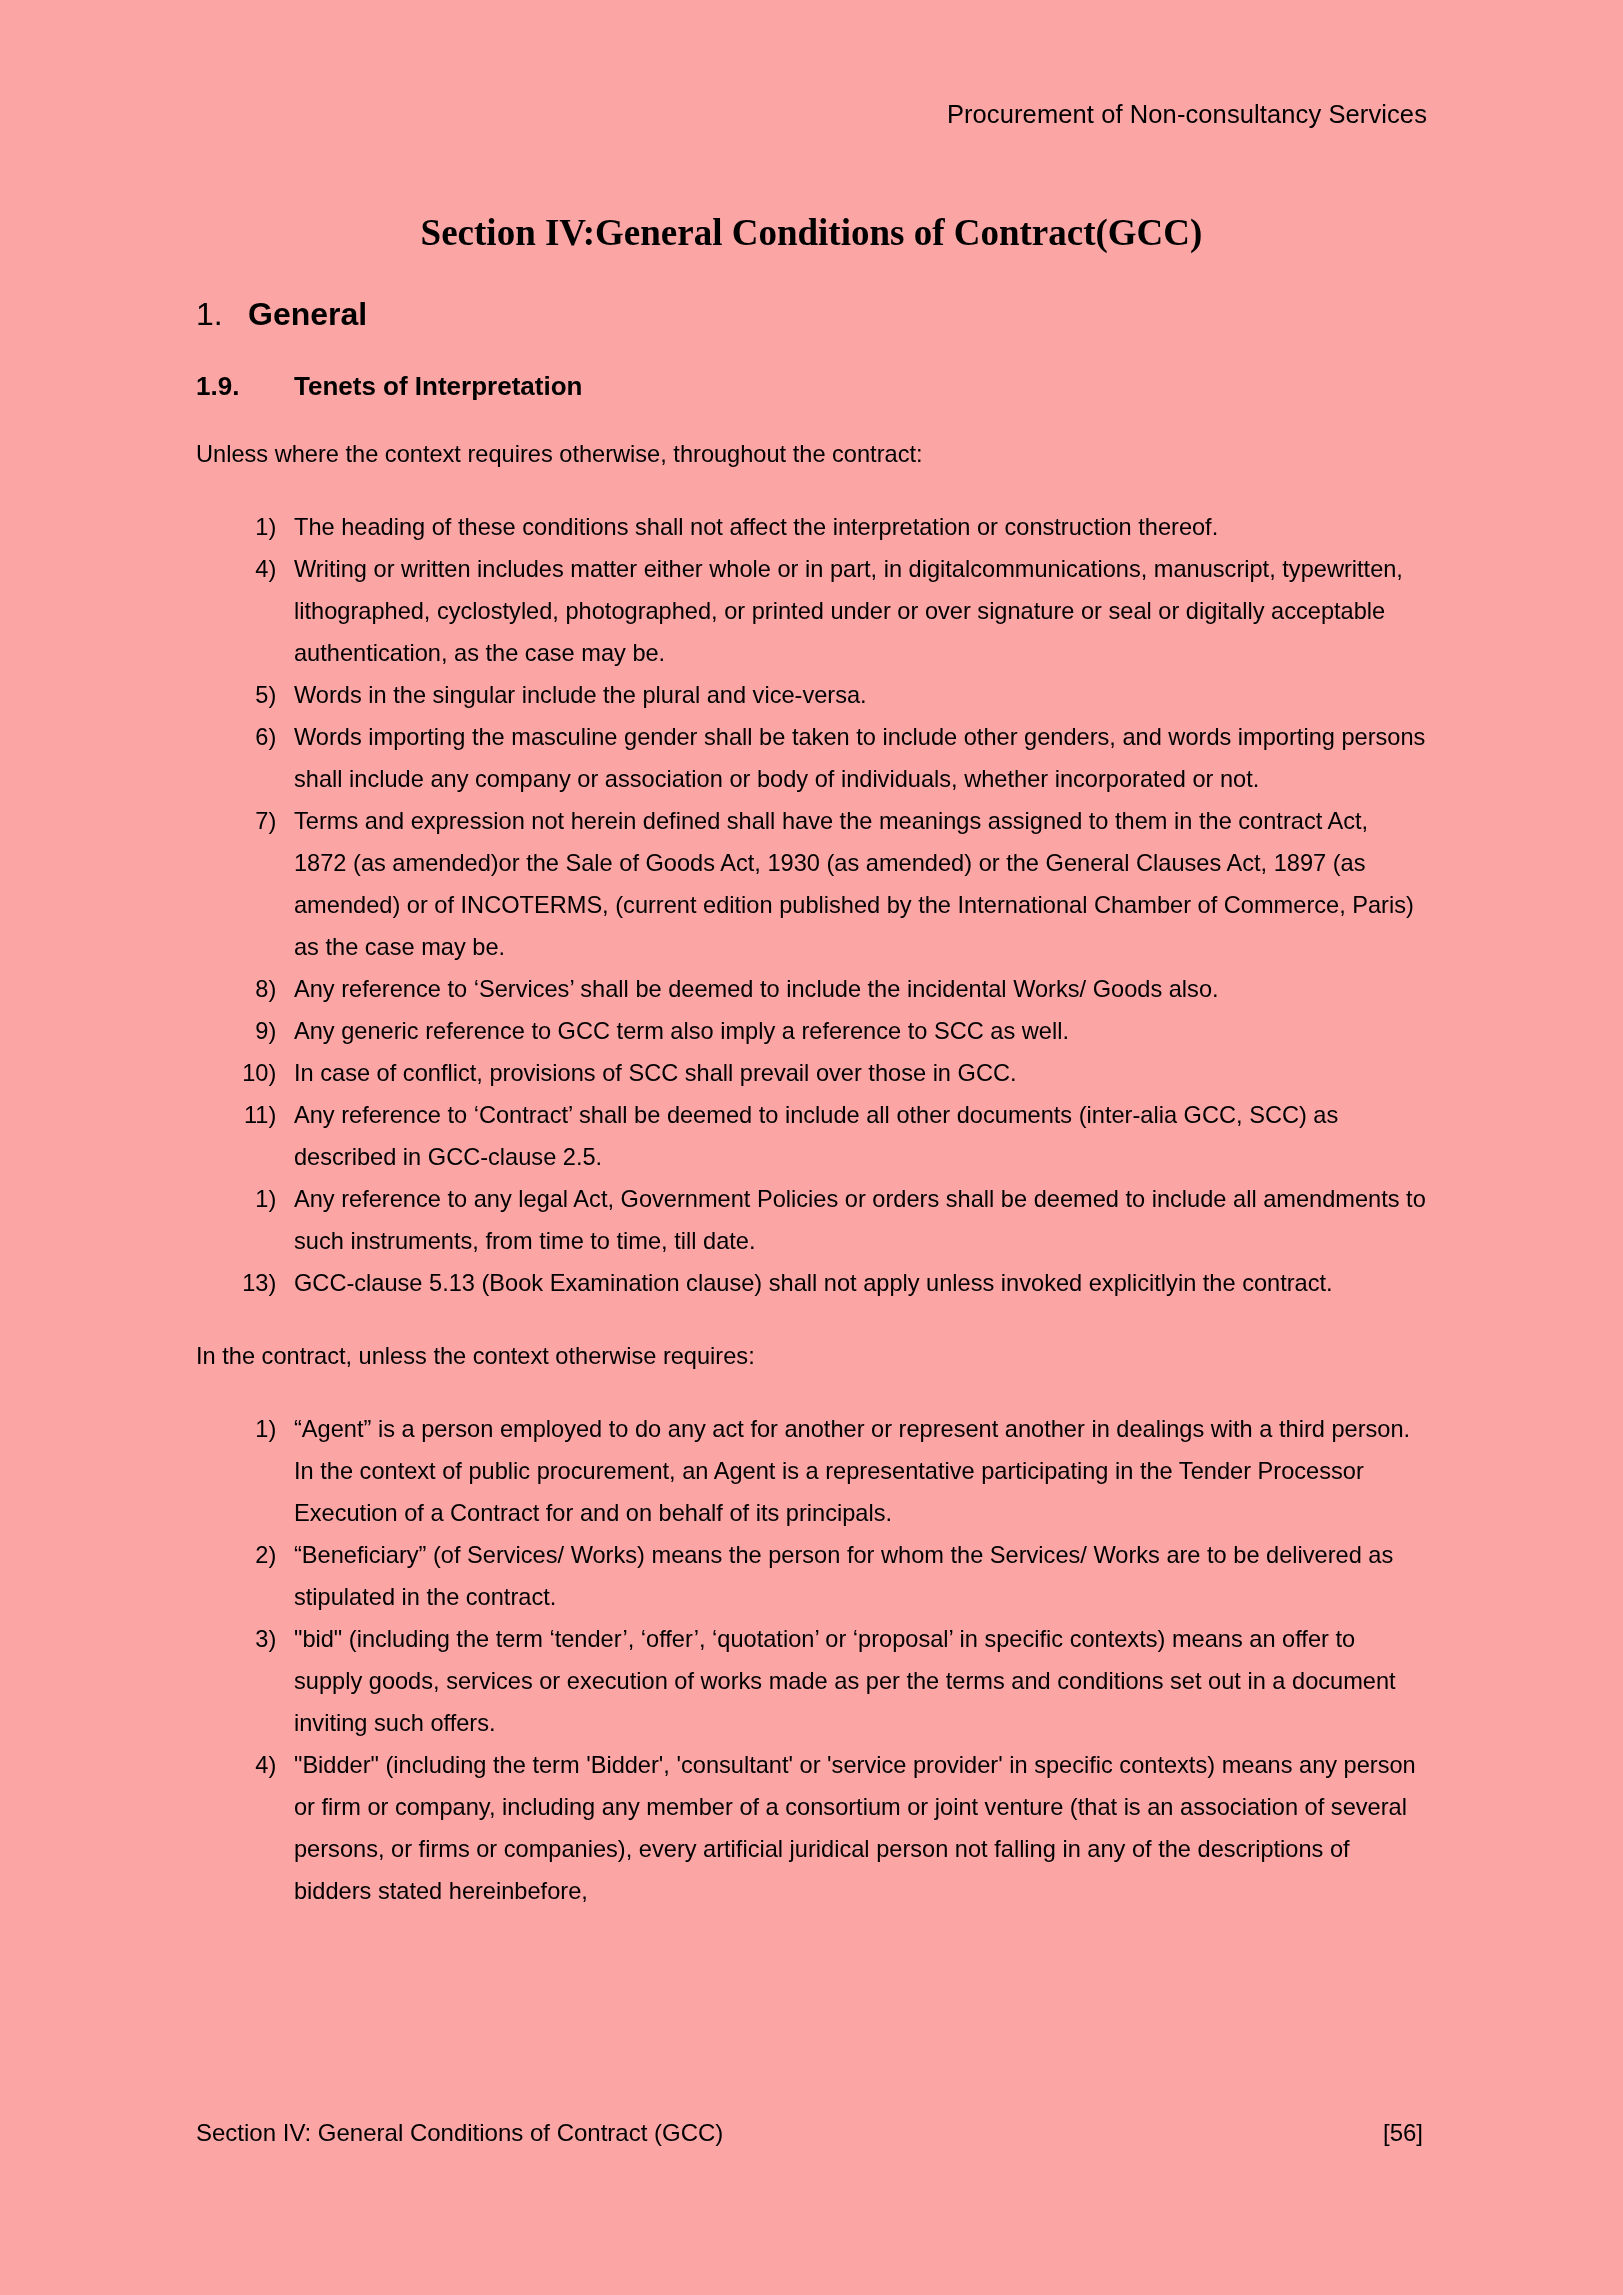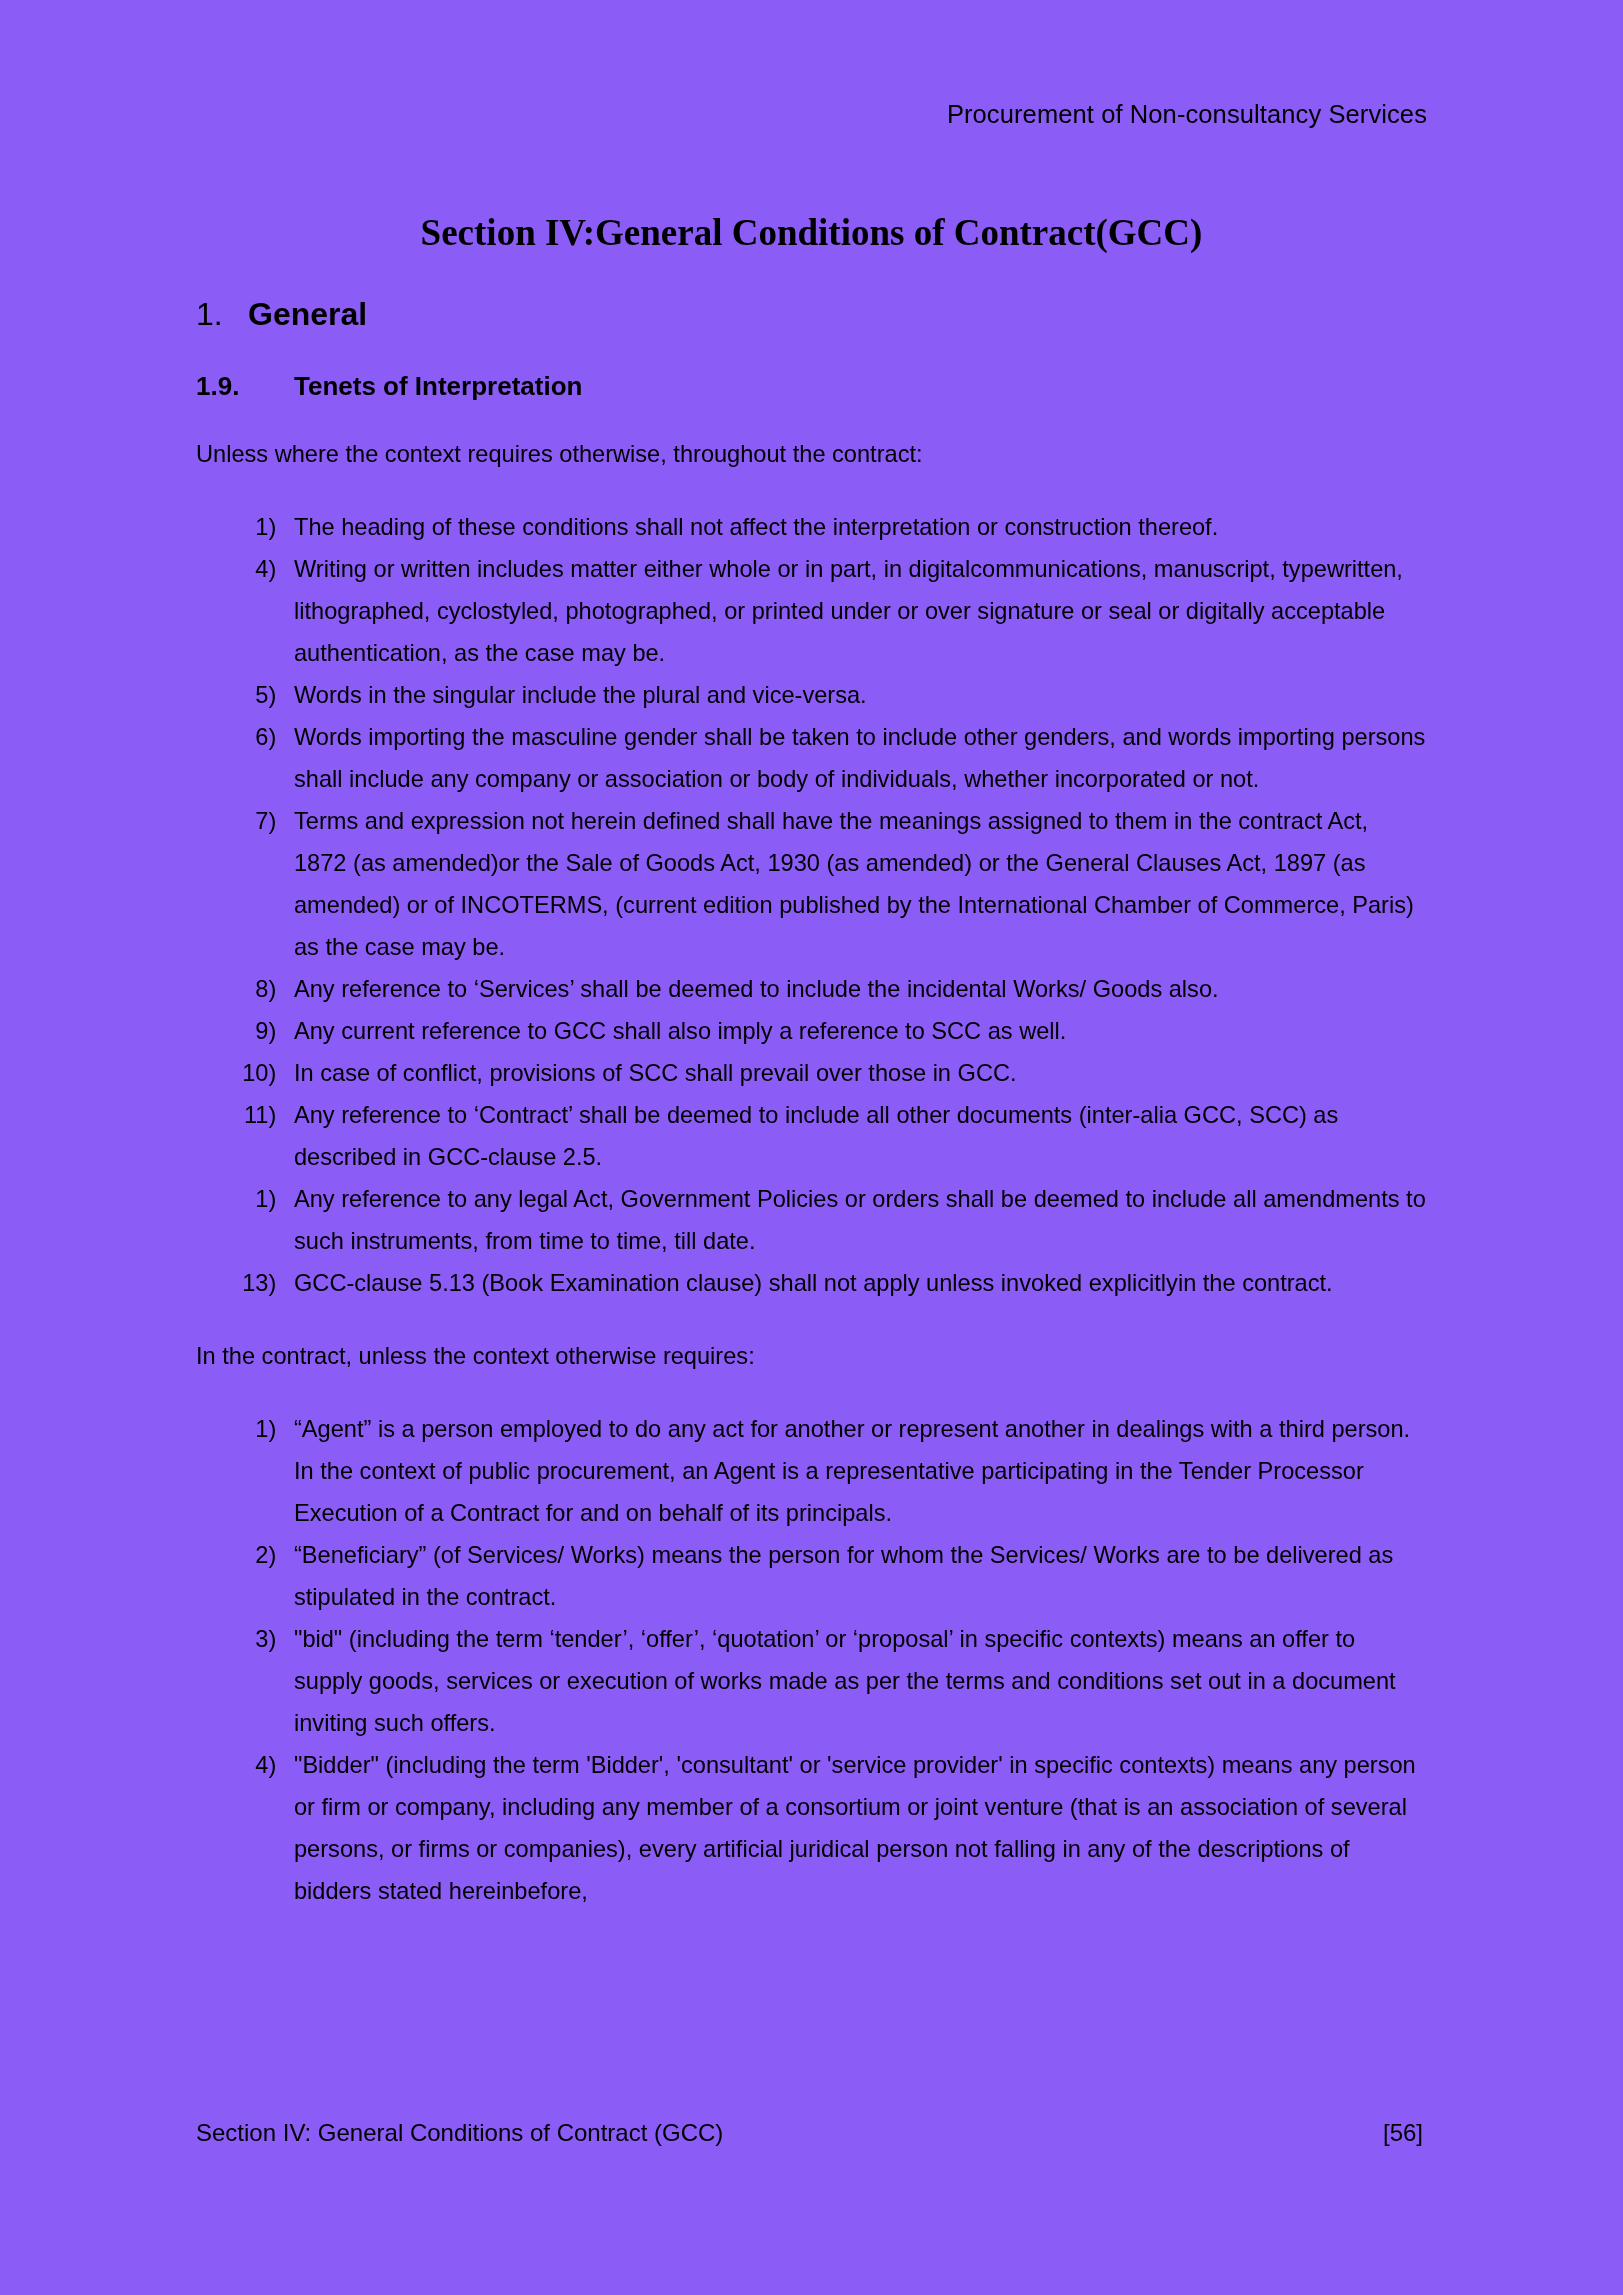--- a/index.html
+++ b/index.html
@@ -11,21 +11,21 @@
     height: 2295px;
     background: #ffffff;
     color: #000000;
     font-family: "Liberation Sans", sans-serif;
     position: relative;
     overflow: hidden;
   }
   .page {
     position: absolute;
     inset: 0;
-    background: #8b5cf6;
+    background: #fca5a5;
   }
   .content {
     position: absolute;
     left: 196px;
     top: 99px;
     width: 1231px;
   }
   .doc-header {
     text-align: right;
     font-size: 25.5px;
@@ -136,21 +136,21 @@
       <div class="li">
           <span class="li-num">7)</span>
           <span class="li-text">Terms and expression not herein defined shall have the meanings assigned to them in the contract Act, 1872 (as amended)or the Sale of Goods Act, 1930 (as amended) or the General Clauses Act, 1897 (as amended) or of INCOTERMS, (current edition published by the International Chamber of Commerce, Paris) as the case may be.</span>
         </div>
       <div class="li">
           <span class="li-num">8)</span>
           <span class="li-text">Any reference to ‘Services’ shall be deemed to include the incidental Works/ Goods also.</span>
         </div>
       <div class="li">
           <span class="li-num">9)</span>
-          <span class="li-text">Any current reference to GCC shall also imply a reference to SCC as well.</span>
+          <span class="li-text">Any generic reference to GCC term also imply a reference to SCC as well.</span>
         </div>
       <div class="li">
           <span class="li-num">10)</span>
           <span class="li-text">In case of conflict, provisions of SCC shall prevail over those in GCC.</span>
         </div>
       <div class="li">
           <span class="li-num">11)</span>
           <span class="li-text">Any reference to ‘Contract’ shall be deemed to include all other documents (inter-alia GCC, SCC) as described in GCC-clause 2.5.</span>
         </div>
       <div class="li">

